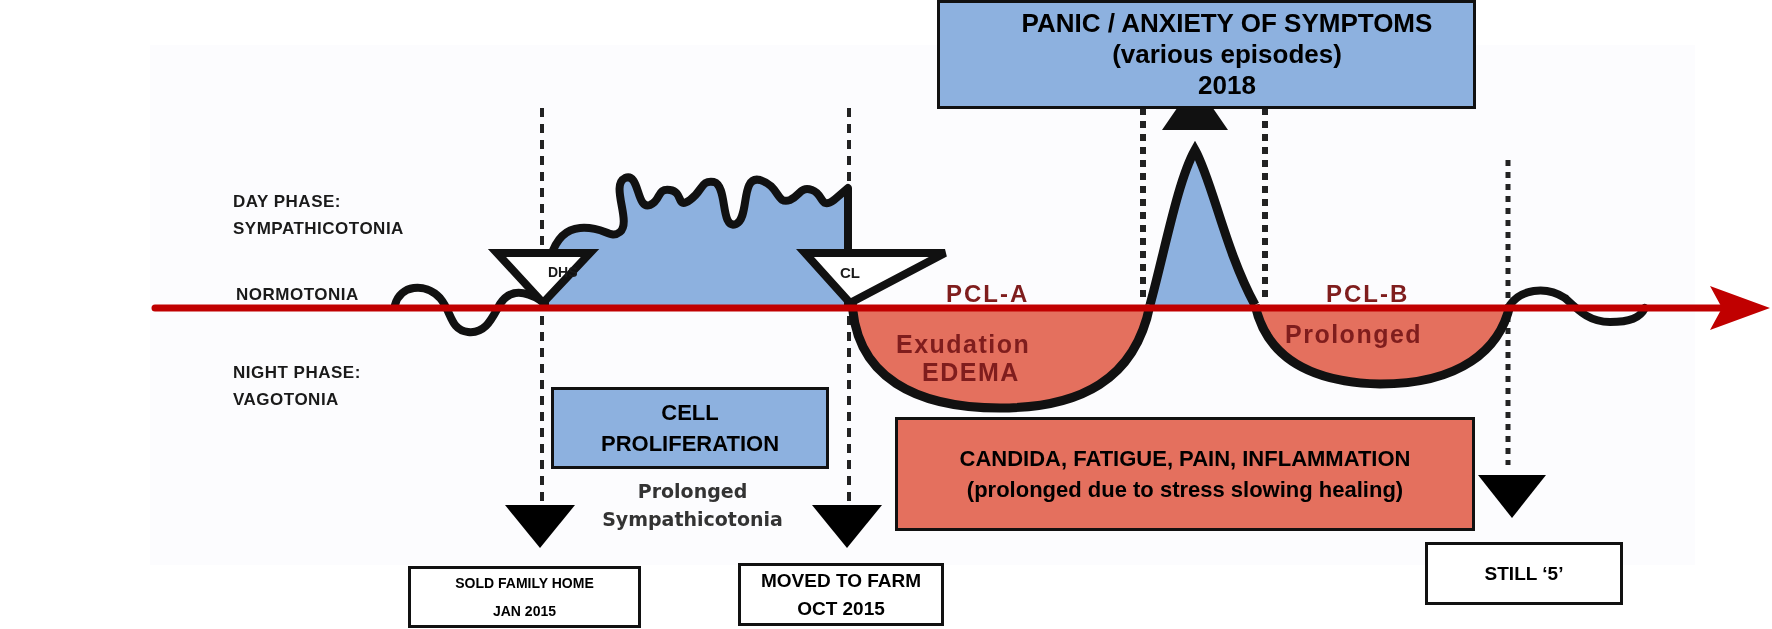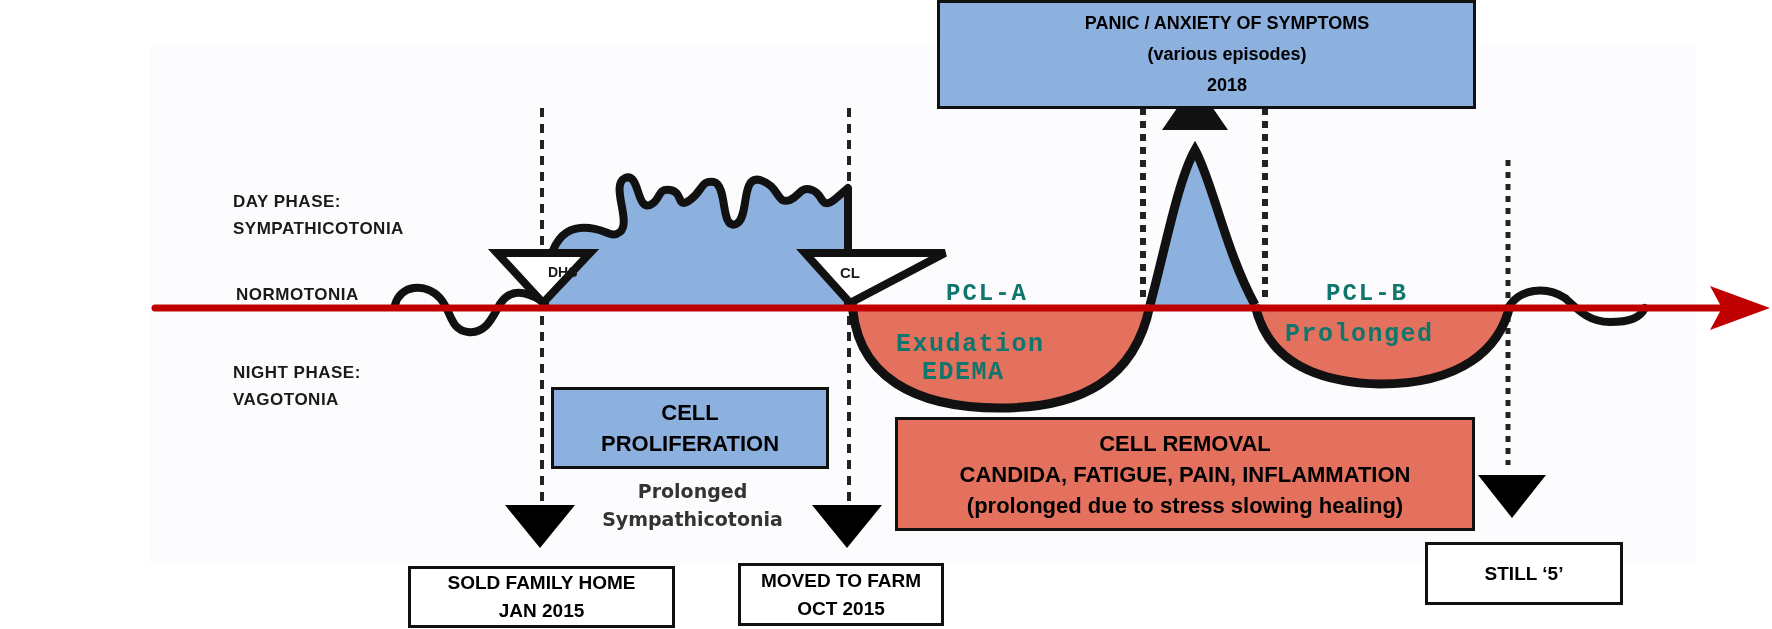--- a/index.html
+++ b/index.html
@@ -7,21 +7,21 @@
     #canvas { position: absolute; left: 0; top: 0; width: 1772px; height: 629px; }
     .bg-panel { position: absolute; left: 150px; top: 45px; width: 1545px; height: 520px; background: #fcfcfe; }
     .lbl { position: absolute; font-family: "Liberation Sans", sans-serif; font-weight: bold; color: #1a1a1a; letter-spacing: 0.5px; }
     .phase-label { font-size: 17px; line-height: 27px; }
     .box { position: absolute; box-sizing: border-box; border: 3px solid #111; text-align: center; font-weight: bold; color: #000; font-family: "Liberation Sans", sans-serif; display: flex; flex-direction: column; justify-content: center; }
     .box.blue { background: #8db1df; }
     .box.red { background: #e4705e; }
     .box.white { background: #ffffff; }
     .box span { display: block; }
     .prolonged { position: absolute; text-align: center; font-family: "DejaVu Sans", sans-serif; font-weight: bold; color: #333; font-size: 19px; line-height: 28px; }
-    .shape-label { position: absolute; font-family: Liberation Mono, monospace; font-weight: bold; color: #0f766e; letter-spacing: 2px; }
+    .shape-label { position: absolute; font-family: Liberation Sans, sans-serif; font-weight: bold; color: #7f1d1d; letter-spacing: 2px; }
   </style>
 </head>
 <body>
 
 <div class="bg-panel"></div>
 
 <svg id="canvas" viewBox="0 0 1772 629" xmlns="http://www.w3.org/2000/svg">
 
   <g stroke="#222" stroke-width="4" stroke-dasharray="9,7" fill="none">
     <line x1="542" y1="108" x2="542" y2="505"></line>
@@ -73,43 +73,42 @@
 
 <div class="lbl" style="left:548px; top:264px; font-size:14px; letter-spacing:0;">DHS</div>
 <div class="lbl" style="left:840px; top:264px; font-size:15px; letter-spacing:0;">CL</div>
 
 <div class="shape-label" style="left:946px; top:280px; font-size:24px;">PCL-A</div>
 <div class="shape-label" style="left:1326px; top:280px; font-size:24px;">PCL-B</div>
 <div class="shape-label" style="left:896px; top:330px; font-size:25px; letter-spacing:1.5px;">Exudation</div>
 <div class="shape-label" style="left:922px; top:358px; font-size:25px; letter-spacing:1.5px;">EDEMA</div>
 <div class="shape-label" style="left:1285px; top:320px; font-size:25px; letter-spacing:1.5px;">Prolonged</div>
 
-<div class="box blue" style="left:937px; top:0px; width:539px; height:109px; font-size:18px; line-height:31px;padding-left:41px;">
+<div class="box blue" style="left:937px; top:0px; width:539px; height:109px; font-size:26px; line-height:31px;padding-left:41px;">
   <span>PANIC / ANXIETY OF SYMPTOMS</span>
   <span>(various episodes)</span>
   <span>2018</span>
 </div>
 
 <div class="box blue" style="left:551px; top:387px; width:278px; height:82px; font-size:22px; line-height:31px;">
   <span>CELL</span>
   <span>PROLIFERATION</span>
 </div>
 
 <div class="prolonged" style="left:590px; top:477px; width:205px;">
   <div>Prolonged</div>
   <div>Sympathicotonia</div>
 </div>
 
 <div class="box red" style="left:895px; top:417px; width:580px; height:114px; font-size:22px; line-height:31px;">
-  <span>CELL REMOVAL</span>
   <span>CANDIDA, FATIGUE, PAIN, INFLAMMATION</span>
   <span>(prolonged due to stress slowing healing)</span>
 </div>
 
-<div class="box white" style="left:408px; top:566px; width:267px; height:62px; font-size:19px; line-height:28px;">
+<div class="box white" style="left:408px; top:566px; width:233px; height:62px; font-size:14px; line-height:28px;">
   <span>SOLD FAMILY HOME</span>
   <span>JAN 2015</span>
 </div>
 <div class="box white" style="left:738px; top:563px; width:206px; height:63px; font-size:19px; line-height:28px;">
   <span>MOVED TO FARM</span>
   <span>OCT 2015</span>
 </div>
 <div class="box white" style="left:1425px; top:542px; width:198px; height:63px; font-size:19px; line-height:28px;">
   <span>STILL ‘5’</span>
 </div>

